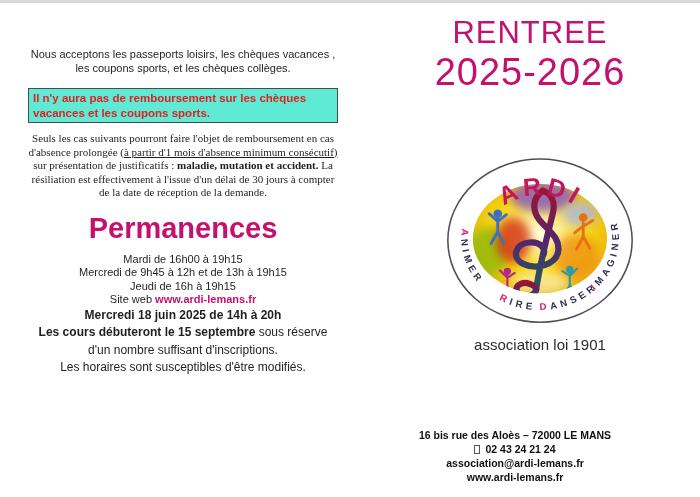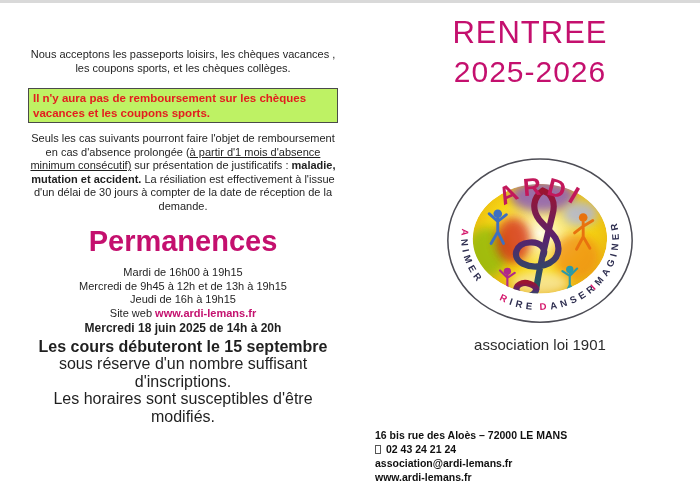--- a/index.html
+++ b/index.html
@@ -5,43 +5,43 @@
   * { margin:0; padding:0; box-sizing:border-box; }
   html,body { width:700px; height:497px; }
   body { font-family:"Liberation Sans", sans-serif; background:#ffffff; overflow:hidden; }
   .page { position:relative; width:700px; height:497px; background:#ffffff; }
   .window-edge { position:absolute; top:0; left:0; width:700px; height:3px; background:#d9d9d9; }
 
   
   .col-left { position:absolute; left:26px; top:48px; width:314px; text-align:center;
               color:#1f1f1f; font-size:11px; line-height:13.5px; }
   .intro { margin-bottom:13px; }
-  .warning-box { border:1px solid #4a4a4a; background:#bef264; color:#e31e1e; font-weight:bold;
+  .warning-box { border:1px solid #4a4a4a; background:#5eead4; color:#e31e1e; font-weight:bold;
                  font-size:11.5px; line-height:14.5px; text-align:left; padding:2px 4px;
                  margin:0 2px 9px 2px; }
-  .refund { margin-bottom:15px; }
+  .refund { margin-bottom:15px;font-family:Liberation Serif, serif; }
   .refund .u { text-decoration:underline; }
   .permanences-title { color:#c4106e; font-weight:bold; font-size:29px; line-height:26px;
                        margin-bottom:12px; }
   .schedule div { line-height:13.5px; }
   .site-link { color:#c4106e; font-weight:bold; text-decoration:none; cursor:pointer; }
   .inscriptions-title { font-weight:bold; font-size:11.5px; margin-top:29px; margin-bottom:13px; }
   .dates { font-weight:bold; font-size:12px; line-height:17.5px; }
-  .mixed-line, .note-line { font-size:16px; line-height:17.5px; }
+  .mixed-line, .note-line { font-size:12px; line-height:17.5px; }
   .mixed-line b { font-weight:bold; }
 
   
   .title-block { position:absolute; left:385px; top:14px; width:290px; text-align:center;
                  color:#c4106e; letter-spacing:1px; }
   .title-line1 { font-size:31px; line-height:38px; }
-  .title-line2 { font-size:30px; line-height:40px; }
+  .title-line2 { font-size:38px; line-height:40px; }
   .logo-wrap { position:absolute; left:444px; top:156px; width:192px; height:173px; }
   .logo-caption { position:absolute; left:424px; top:336px; width:232px; text-align:center;
                   font-size:15px; color:#2b2b2b; }
-  .footer-block { position:absolute; left:375px; top:428px; width:280px; text-align:left;
+  .footer-block { position:absolute; left:375px; top:428px; width:280px; text-align:center;
                   font-size:10.5px; font-weight:bold; color:#101010; line-height:14px; }
   .glyph-box { display:inline-block; width:6px; height:9px; border:1px solid #555;
                margin-right:5px; vertical-align:-1px; }
   svg text { font-family:"Liberation Sans", sans-serif; }
 </style>
 </head>
 <body>
 
 <div class="page">
   <div class="window-edge"></div>

